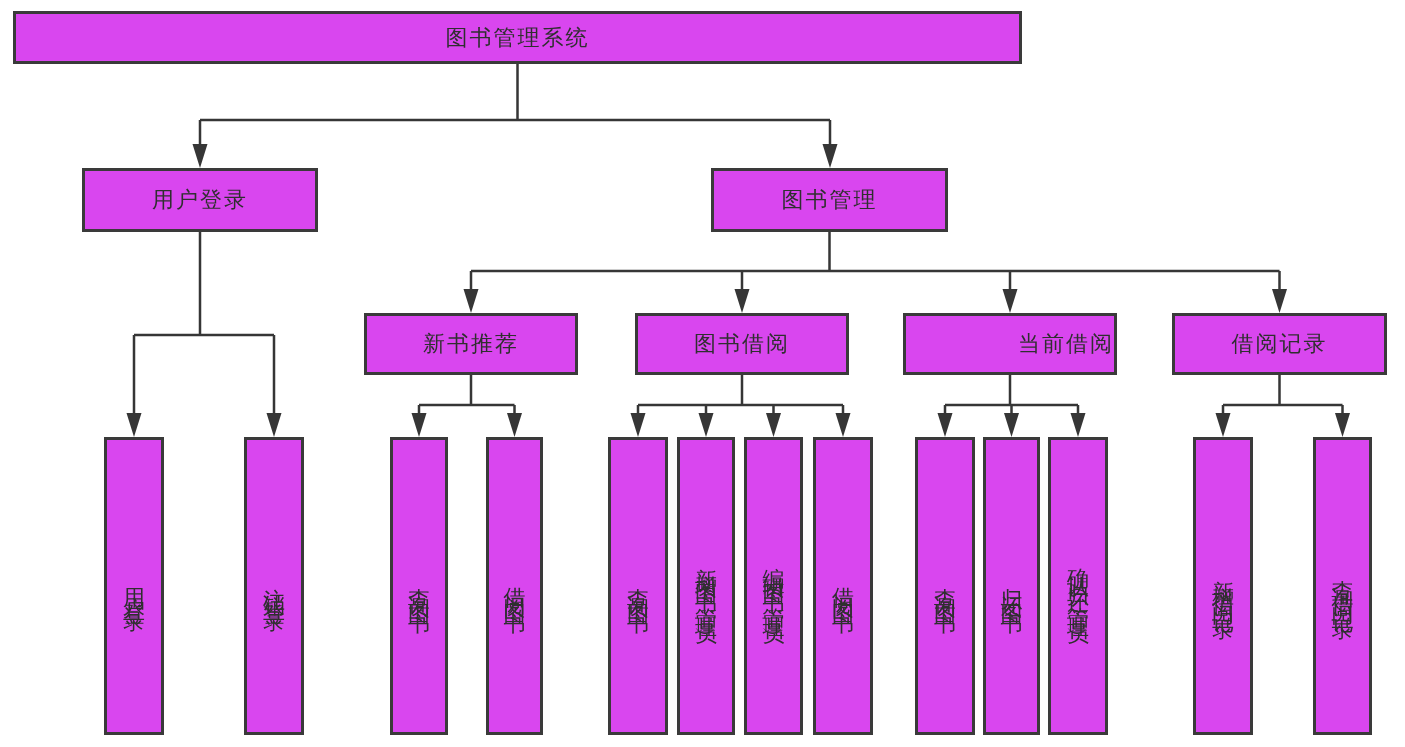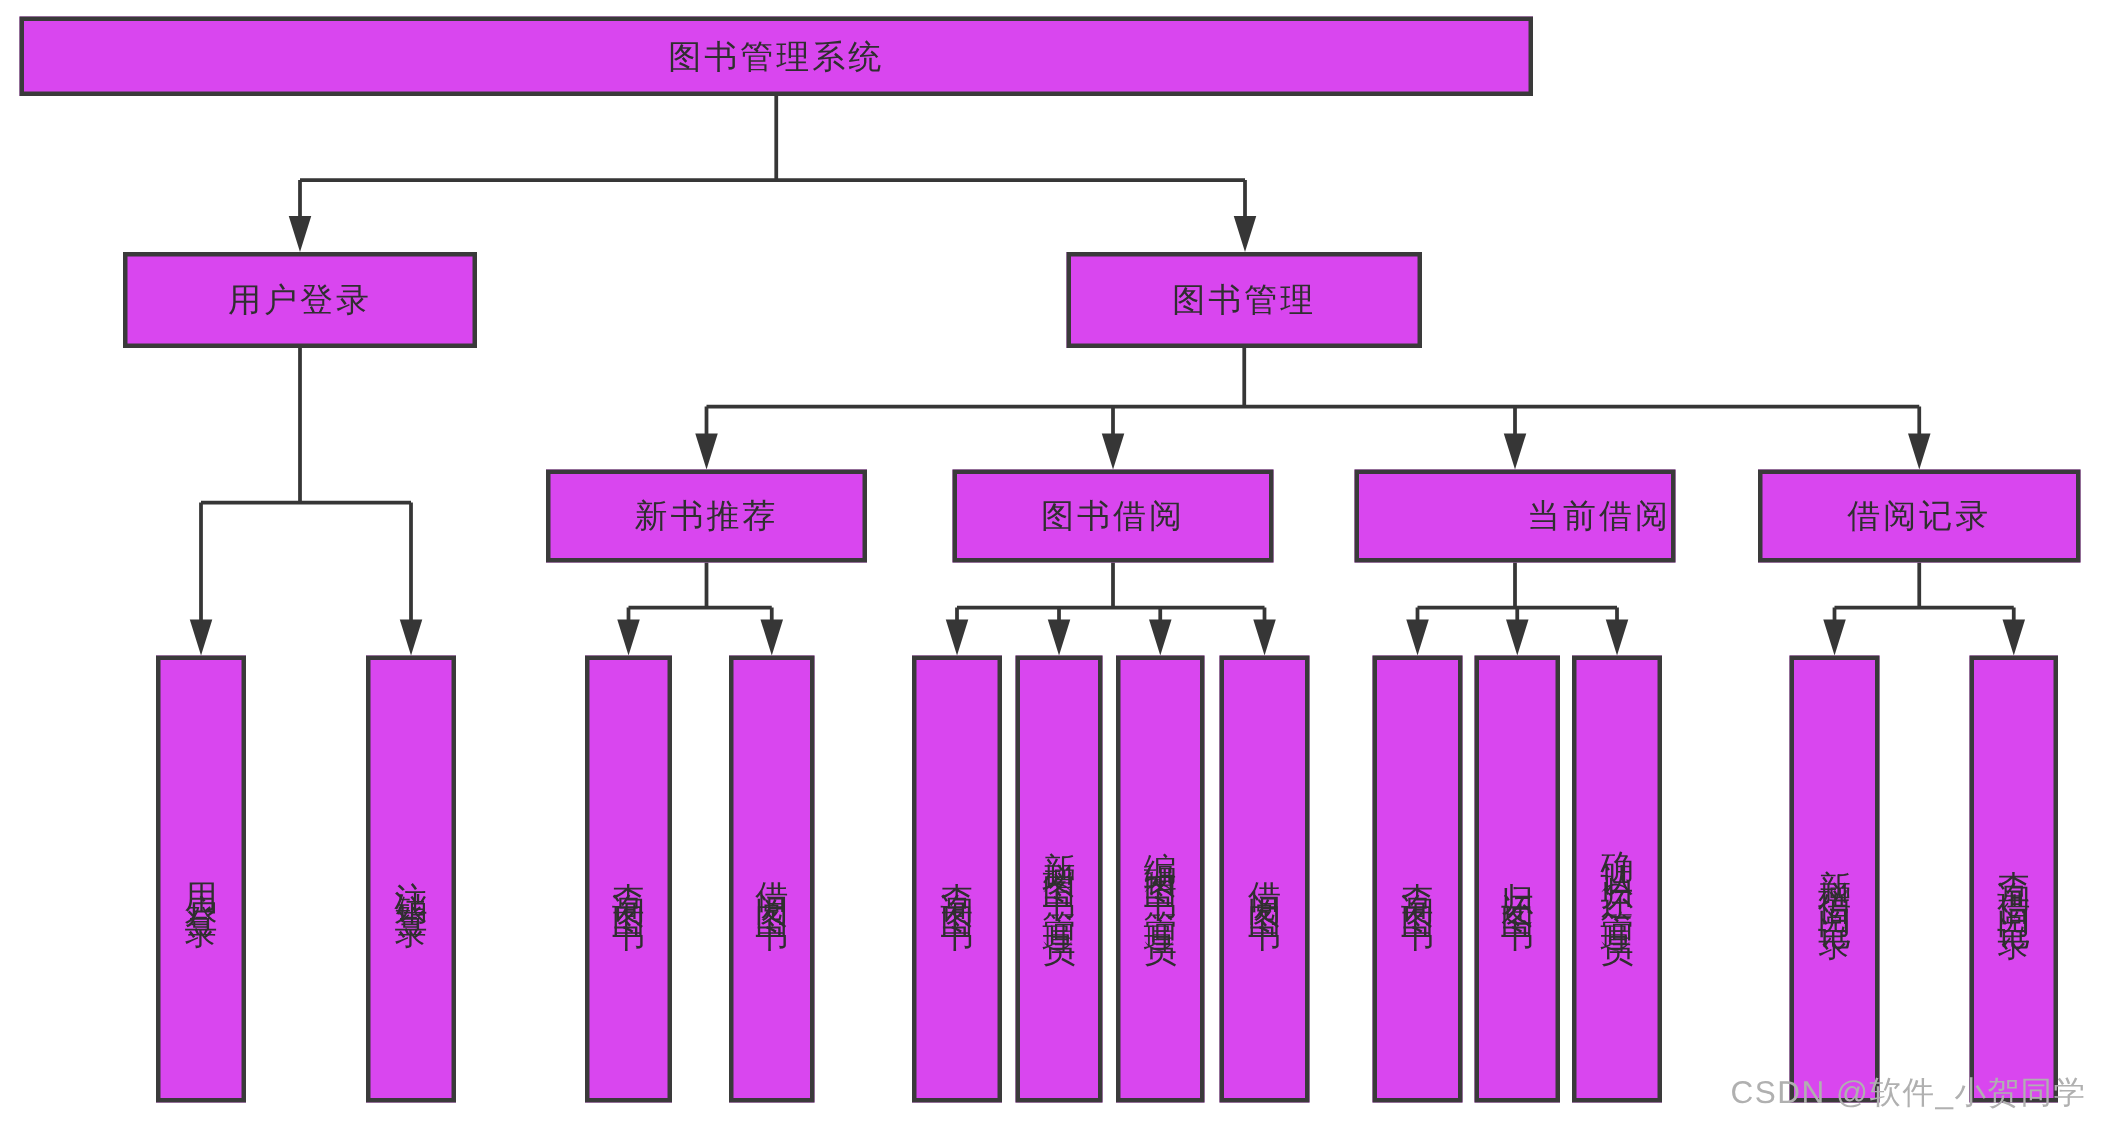--- a/index.html
+++ b/index.html
@@ -178,15 +178,14 @@
     <span>确认归还（管理员）</span>
   </div>
 
   <div class="node leaf l-5a">
     <span>新增借阅记录</span>
   </div>
   <div class="node leaf l-5b">
     <span>查询借阅记录</span>
   </div>
 
-  <div class="watermark">CSDN @软件_小贺同学</div>
 
 </div>
 
 </body></html>

